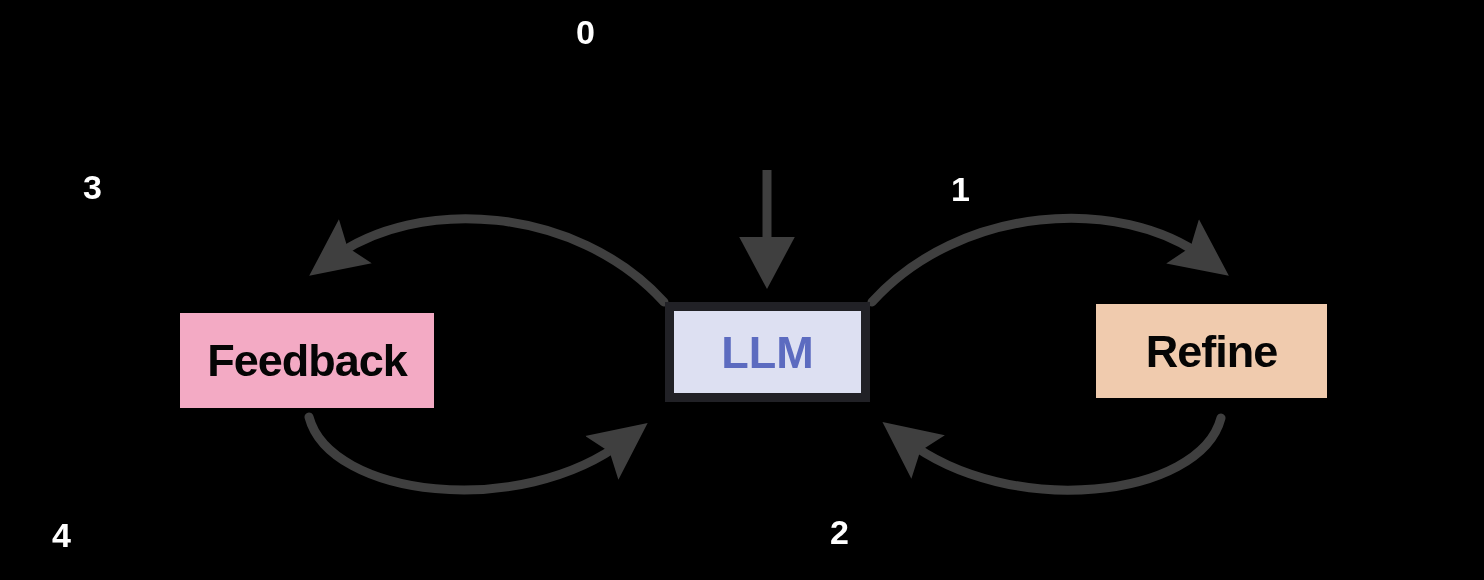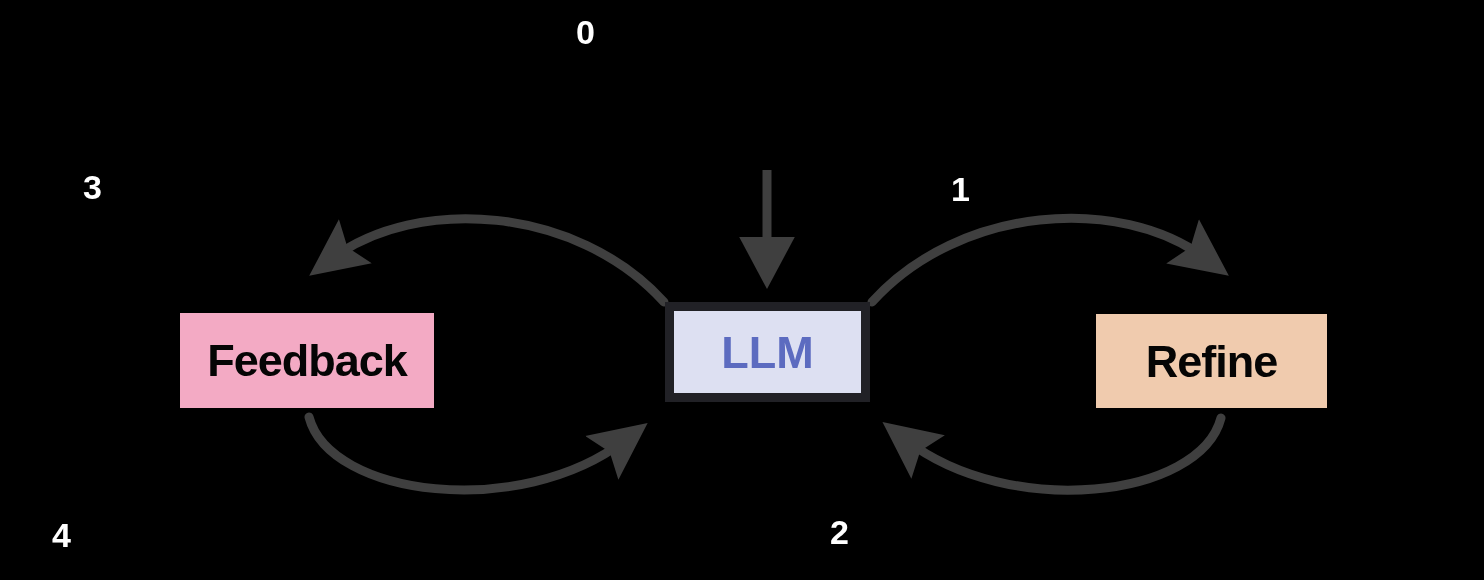--- a/index.html
+++ b/index.html
@@ -78,21 +78,21 @@
     border: 4px solid #000000;
   }
   #node-feedback .node-label {
     color: #050505;
     font-size: 45px;
     letter-spacing: -1px;
   }
 
   #node-refine {
     left: 1092px;
-    top: 310px;
+    top: 300px;
     width: 239px;
     height: 102px;
     background: #f0cbae;
     border: 4px solid #000000;
   }
   #node-refine .node-label {
     color: #050505;
     font-size: 45px;
     letter-spacing: -1px;
   }

